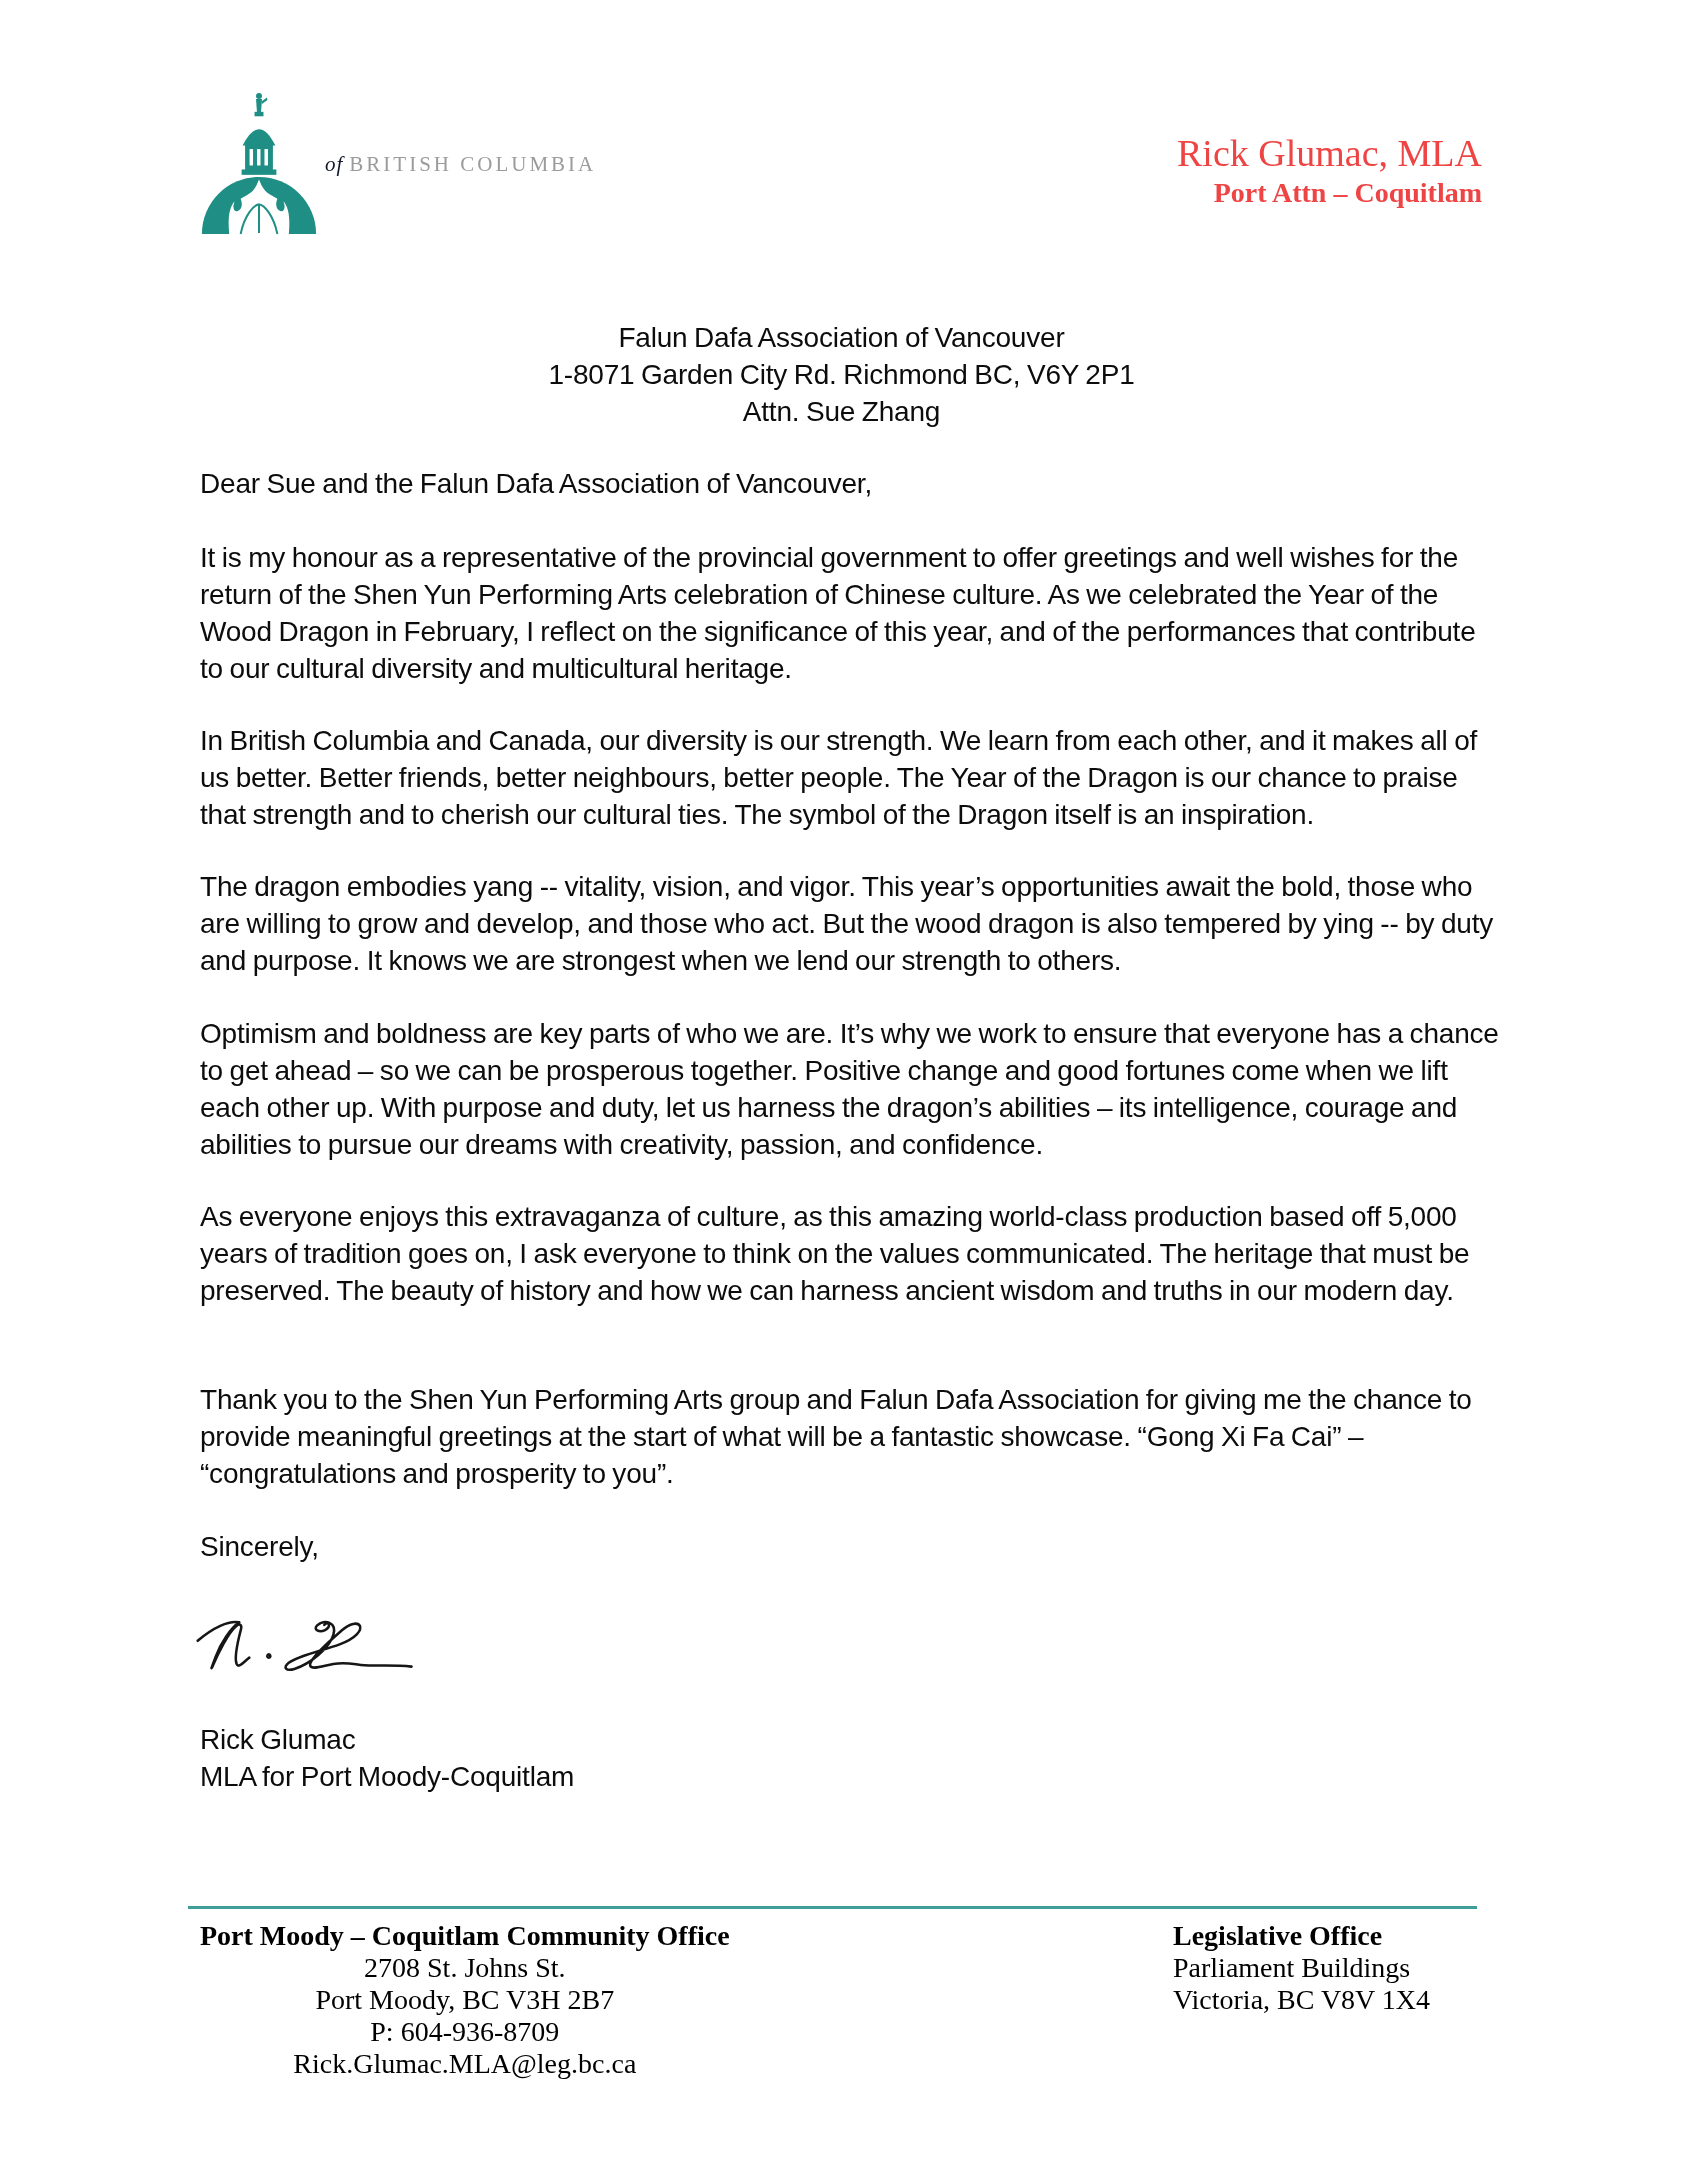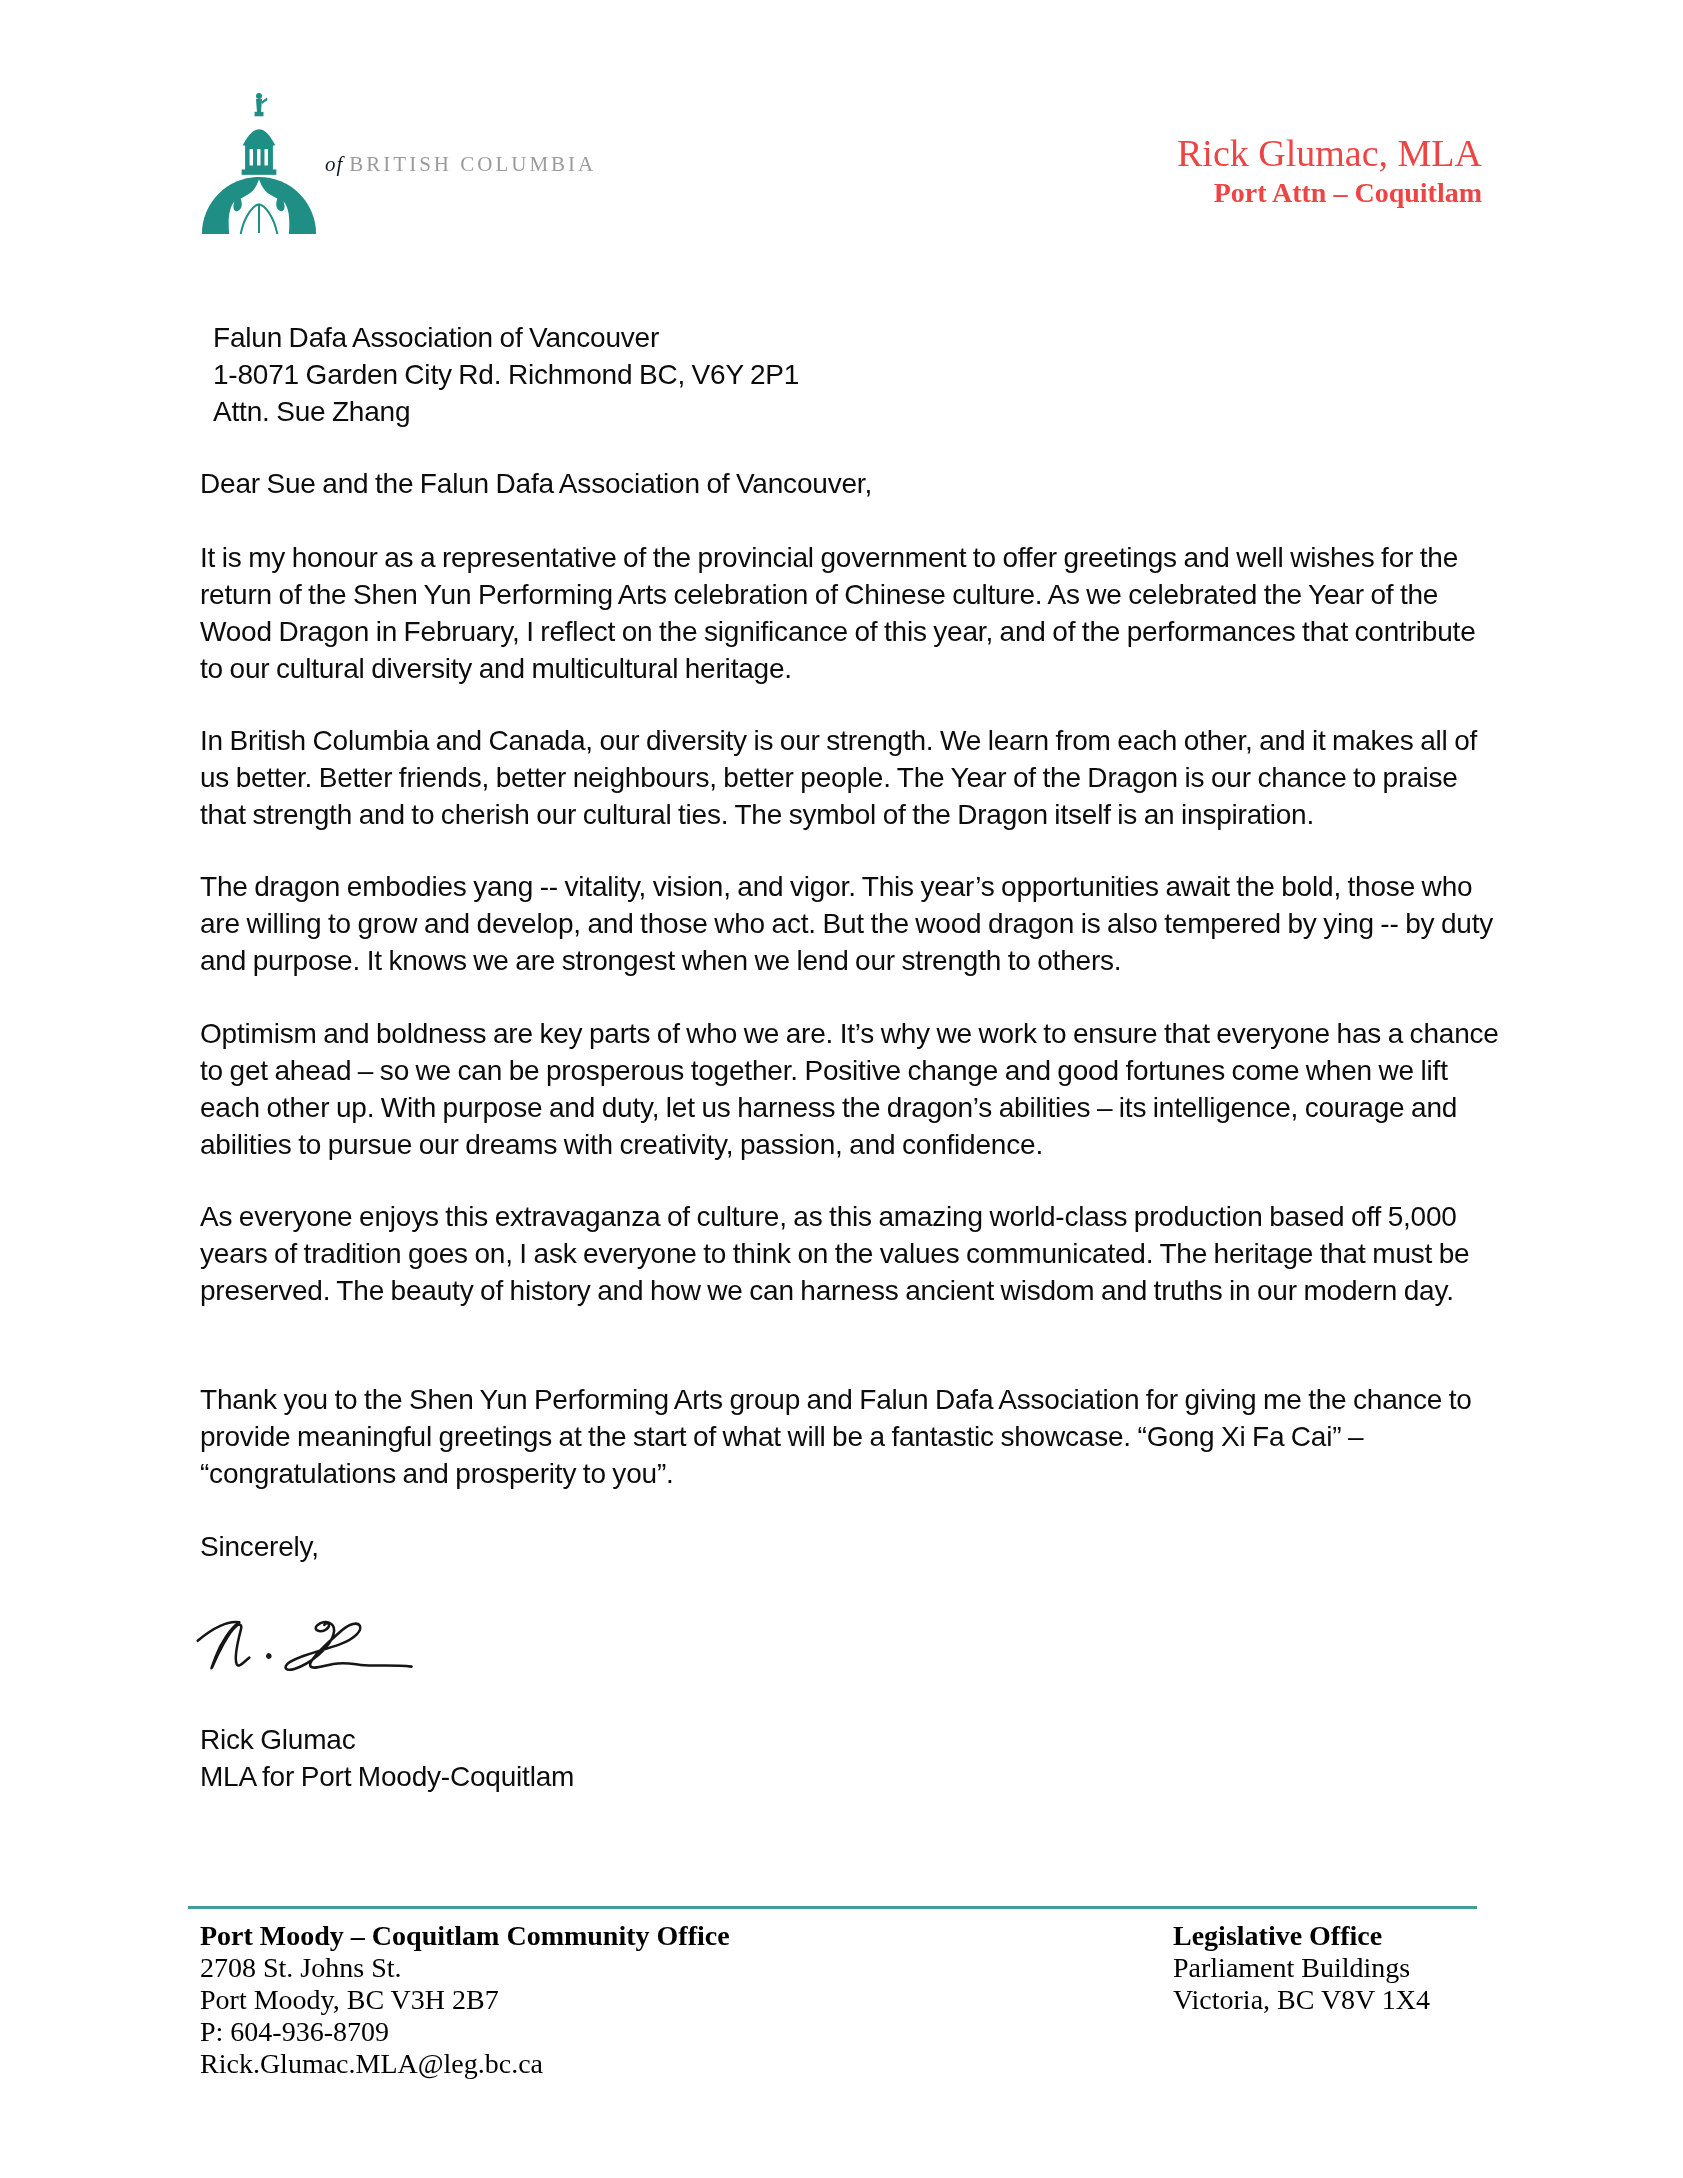--- a/index.html
+++ b/index.html
@@ -25,35 +25,35 @@
   .member-block{
     position:absolute;right:201px;top:131px;text-align:right;
     font-family:"Liberation Serif", serif;color:#ef4444;
   }
   .member-name{font-size:38px;line-height:44px;}
   .member-riding{font-size:28px;line-height:32px;font-weight:bold;margin-top:2px;}
   
   .bodytext{
     font-size:28px;line-height:37px;letter-spacing:-0.2px;word-spacing:-1px;color:#0c0c0c;
   }
-  .recipient{position:absolute;left:213px;top:319px;width:1307px;}
+  .recipient{position:absolute;left:188px;top:319px;width:1307px;text-align:center;}
   .greeting{position:absolute;left:200px;top:465px;width:1307px;}
   .para{position:absolute;left:200px;width:1305px;}
   .p1{top:539px;} .p2{top:722px;} .p3{top:868px;}
   .p4{top:1015px;} .p5{top:1198px;} .p6{top:1381px;}
   .sincerely{position:absolute;left:200px;top:1528px;}
   .signature-svg{position:absolute;left:190px;top:1596px;width:307px;height:109px;}
   .signoff{position:absolute;left:200px;top:1721px;}
   
   .footer-divider{position:absolute;left:188px;top:1906px;width:1289px;height:3px;background:#3f9e98;}
   .footer-col{
     position:absolute;top:1920px;
     font-family:"Liberation Serif", serif;font-size:28px;line-height:32px;color:#000;
   }
-  .footer-left{left:200px;}
+  .footer-left{left:200px;text-align:center;}
   .footer-right{left:1173px;}
   .footer-title{font-weight:bold;}
 </style>
 </head>
 <body>
 
 <div class="page">
 
   <svg class="logo-svg" viewBox="0 0 250 310" aria-hidden="true">
     <g fill="#1f8e85">

